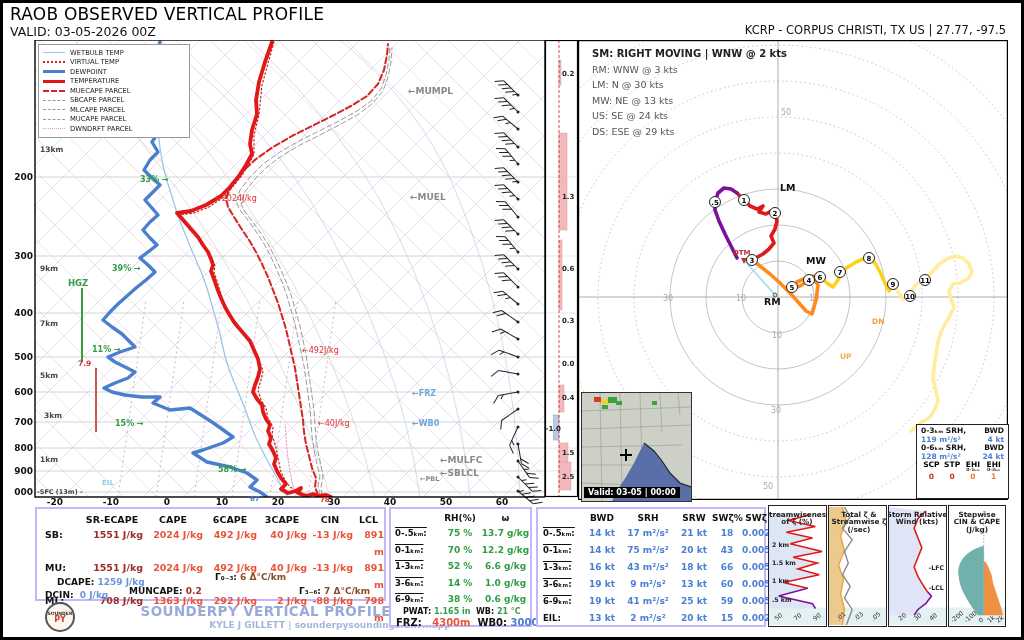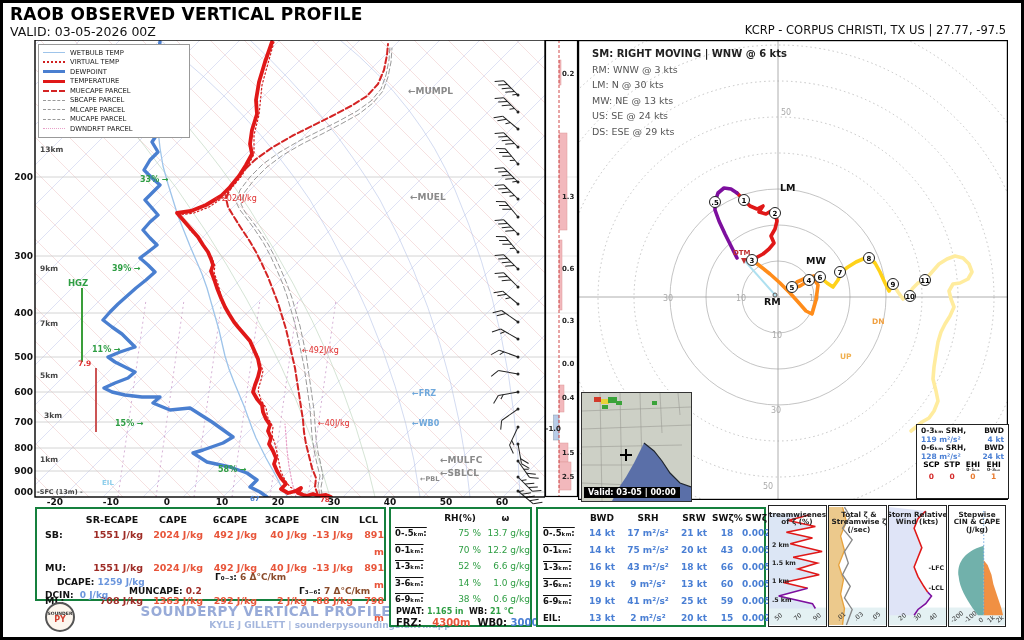--- a/index.html
+++ b/index.html
@@ -1,20 +1,20 @@
 <!DOCTYPE html>
 <html><head>
 <meta charset="utf-8">
 <style>
   html,body{margin:0;padding:0}
   body{width:1024px;height:640px;position:relative;background:#fff;font-family:"DejaVu Sans","Liberation Sans",sans-serif;overflow:hidden}
   .abs{position:absolute}
   .frame{position:absolute;left:0;top:0;width:1018px;height:634px;border:3px solid #000;z-index:60;pointer-events:none}
   
-  #title{left:10px;top:4px;font-size:17px;font-weight:700;color:#000;letter-spacing:.2px}
+  #title{left:10px;top:4px;font-size:17px;font-weight:400;color:#000;letter-spacing:.2px}
   #valid{left:10px;top:24px;font-size:12.5px;color:#111}
   #station{right:18px;top:23px;font-size:11.5px;color:#111}
   
   #legend{left:38px;top:44px;width:142px;background:#fff;border:1px solid #999;padding:3px 4px;z-index:10}
   .lrow{display:flex;align-items:center;height:9.5px}
   .lsw{width:22px;margin-right:5px;border-top-style:solid}
   .lbl{font-size:6.8px;color:#222;white-space:nowrap}
   .sw-wetbulb{border-top:1.6px solid #9ec4ea}
   .sw-virtual{border-top:2.4px dotted #d02020}
   .sw-dewpoint{border-top:3px solid #4a7fd0}
@@ -42,33 +42,33 @@
   #smblock .sm0{font-size:10px;font-weight:bold;color:#222}
   #smblock div{font-size:9.5px;color:#555}
   
   #srhbox{left:916px;top:424px;width:93px;height:75px;background:#fff;border:1.5px solid #222;z-index:12;padding:2px 4px;box-sizing:border-box}
   #srhbox .r{display:flex;justify-content:space-between;font-size:7.5px;font-weight:bold;color:#111;line-height:8.6px}
   #srhbox .bl{color:#4a7fd4}
   #srhbox .g4{display:grid;grid-template-columns:1fr 1fr 1fr 1fr;text-align:center;font-size:7.5px;font-weight:bold;line-height:7px;margin-top:0}
   #srhbox .sub{font-size:4.5px;color:#333;line-height:4.5px}
   #srhbox .vr{color:#d42a2a}#srhbox .vo{color:#e87b30}
   
-  .tbox{border:2px solid #15803d;background:#fff;box-sizing:border-box;z-index:8}
+  .tbox{border:2px solid #c4b5fd;background:#fff;box-sizing:border-box;z-index:8}
   #thermo{left:35px;top:507px;width:351px;height:94px}
   #thermo .grid{display:grid;grid-template-columns:44px 62px 60px 54px 50px 46px 1fr;margin-top:3px}
   #thermo .h{font-size:9.5px;font-weight:bold;color:#111;text-align:center;line-height:15px}
   #thermo .rl{font-size:9.5px;font-weight:bold;color:#111;padding-left:8px;line-height:16.5px}
   .vdkred{color:#9e2b25}.vtom{color:#e8553a}.vcorn{color:#6b96dd}.vbrown{color:#8a4b2a}.vgreen{color:#2f9e44}.vblue{color:#4a7fd4}
   #thermo .v{font-size:9.5px;font-weight:bold;text-align:right;line-height:16.5px}
   .mini{position:absolute;font-size:9px;font-weight:bold;color:#111;white-space:nowrap}
   #moist{left:389px;top:507px;width:143px;height:120px}
   #moist .grid{display:grid;grid-template-columns:48px 42px 1fr;margin-top:3px}
   #moist .h{font-size:9px;font-weight:bold;color:#111;text-align:center;line-height:13px}
   #moist .rl{font-size:8.5px;font-weight:bold;color:#111;padding-left:4px;line-height:16.5px;text-decoration:overline}
-  #moist .v{font-size:9px;font-weight:normal;text-align:right;line-height:16.5px}
+  #moist .v{font-size:9px;font-weight:bold;text-align:center;line-height:16.5px}
   #kin{left:536px;top:507px;width:230px;height:120px}
   #kin .grid{display:grid;grid-template-columns:46px 36px 56px 36px 30px 1fr;margin-top:2px}
   #kin .h{font-size:9px;font-weight:bold;color:#111;text-align:center;line-height:14px}
   #kin .rl{font-size:8.5px;font-weight:bold;color:#111;padding-left:5px;line-height:17px}
   #kin .rl.ovl{text-decoration:overline}
   #kin .v{font-size:9px;font-weight:bold;text-align:center;line-height:17px}
   
   .panel{top:505px;height:122px;border:1px solid #222;background:#fff;box-sizing:border-box;z-index:8}
   .ptitle{font-size:7.5px;font-weight:bold;fill:#222;text-anchor:middle}
   .ptick2{font-size:6.5px;fill:#333}
@@ -445,21 +445,21 @@
       <text class="mkt" x="893" y="286.5">9</text>
     <circle cx="910" cy="296" r="5.5" fill="#fff" stroke="#222"></circle>
       <text class="mkt" x="910" y="298.5">10</text>
     <circle cx="925" cy="280" r="5.5" fill="#fff" stroke="#222"></circle>
       <text class="mkt" x="925" y="282.5">11</text>
   </g>
   <rect x="578.5" y="40.5" width="429" height="459" fill="none" stroke="#000" stroke-width="1.4"></rect>
 </svg>
 
 <div class="abs" id="smblock">
-  <div class="sm0">SM: RIGHT MOVING | WNW @ 6 kts</div>
+  <div class="sm0">SM: RIGHT MOVING | WNW @ 2 kts</div>
   <div>RM: WNW @ 3 kts</div>
   <div>LM: N @ 30 kts</div>
   <div>MW: NE @ 13 kts</div>
   <div>US: SE @ 24 kts</div>
   <div>DS: ESE @ 29 kts</div>
 </div>
 
 <div class="abs" id="srhbox">
   <div class="r">
       <span>0-3ₖₘ SRH,</span>
@@ -581,21 +581,21 @@
     <div class="rl">1-3ₖₘ:</div>
     <div class="v vgreen">52 %</div>
     <div class="v vgreen">6.6 g/kg</div>
     <div class="rl">3-6ₖₘ:</div>
     <div class="v vgreen">14 %</div>
     <div class="v vgreen">1.0 g/kg</div>
     <div class="rl">6-9ₖₘ:</div>
     <div class="v vgreen">38 %</div>
     <div class="v vgreen">0.6 g/kg</div>
   </div>
-  <div class="mini" style="left:5px;top:98px;font-size:8px">
+  <div class="mini" style="left:12px;top:98px;font-size:8px">
     <span>PWAT:</span>
     <span class="vgreen">1.165 in</span>&nbsp;
     <span>WB:</span>
     <span class="vgreen">21 °C</span>
   </div>
   <div class="mini" style="left:5px;top:108px;font-size:10px">
     <span>FRZ:</span>&nbsp;&nbsp;
     <span class="vtom">4300m</span>&nbsp;
     <span>WB0:</span>
     <span class="vblue">3000m</span>

